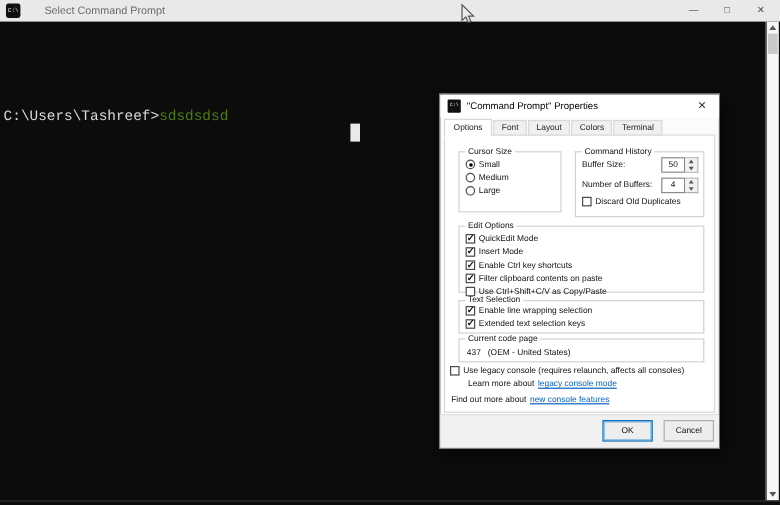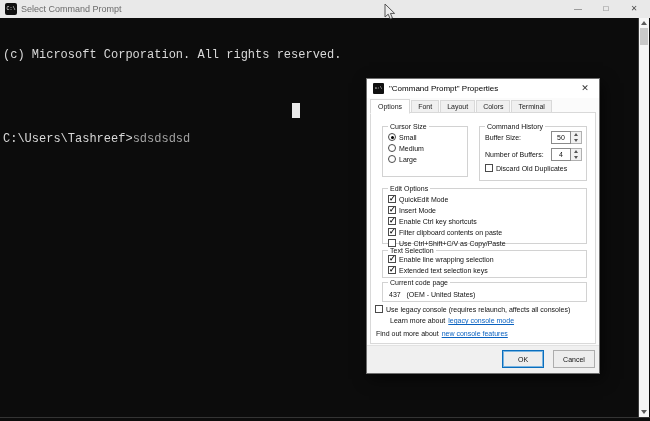--- a/index.html
+++ b/index.html
@@ -5,26 +5,26 @@
   html,body{margin:0;padding:0;}
   body{
     width:650px;height:421px;position:relative;overflow:hidden;
     background:#0c0c0c;font-family:"Liberation Sans",sans-serif;
     -webkit-font-smoothing:antialiased;
   }
   
   .titlebar{position:absolute;left:0;top:0;width:650px;height:18px;background:#e9e9e9;display:flex;align-items:center;z-index:1;}
   .cmd-icon{width:12px;height:12px;margin-left:5px;background:#101010;border-radius:2px;color:#eee;
     font-family:"Liberation Mono",monospace;font-size:5px;line-height:12px;text-align:center;flex:none;}
-  .win-title{margin-left:4px;font-size:9px;color:#6b6b6b;white-space:nowrap;}
+  .win-title{margin-left:20px;font-size:9px;color:#6b6b6b;white-space:nowrap;}
   .win-controls{margin-left:auto;display:flex;height:18px;margin-right:2px;}
   .win-btn{width:28px;height:18px;text-align:center;font-size:8px;color:#4d4d4d;line-height:18px;}
   .console-out{position:absolute;left:3px;top:20px;font-family:"Liberation Mono",monospace;
     font-size:12px;line-height:14px;color:#d9d9d9;white-space:pre;z-index:0;}
-  .cmd-green{color:#a3a3a3;}
+  .cmd-green{color:#4d7c0f;}
   .cursor-block{position:absolute;left:292px;top:103px;width:8px;height:15px;background:#eaeaea;}
   
   .scrollbar{position:absolute;left:638px;top:18px;width:10px;height:399px;background:#f6f6f6;border-left:1px solid #3a3a3a;}
   .sb-up,.sb-down{position:absolute;left:0;width:10px;height:10px;display:flex;align-items:center;justify-content:center;}
   .sb-up{top:0;} .sb-down{bottom:0;}
   .tri-up-s{width:0;height:0;border-left:3px solid transparent;border-right:3px solid transparent;border-bottom:4px solid #5a5a5a;}
   .tri-down-s{width:0;height:0;border-left:3px solid transparent;border-right:3px solid transparent;border-top:4px solid #5a5a5a;}
   .sb-thumb{position:absolute;left:1px;top:10px;width:8px;height:17px;background:#c9c9c9;}
   .win-bottom-line{position:absolute;left:0;top:417px;width:650px;height:1px;background:#343434;}
   
@@ -73,21 +73,20 @@
     <div class="cmd-icon">C:\</div>
     <div class="win-title">Select Command Prompt</div>
     <div class="win-controls">
       <div class="win-btn">—</div>
       <div class="win-btn">□</div>
       <div class="win-btn">✕</div>
     </div>
   </div>
 
   <div class="console-out">
-    <div>(c) Microsoft Corporation. All rights reserved.</div>
     <div>&nbsp;</div>
     <div><span>C:\Users\Tashreef&gt;</span><span class="cmd-green">sdsdsdsd</span></div>
   </div>
 
   <div class="cursor-block"></div>
 
   <div class="scrollbar">
     <div class="sb-up">
         <div class="tri-up-s"></div>
       </div>

